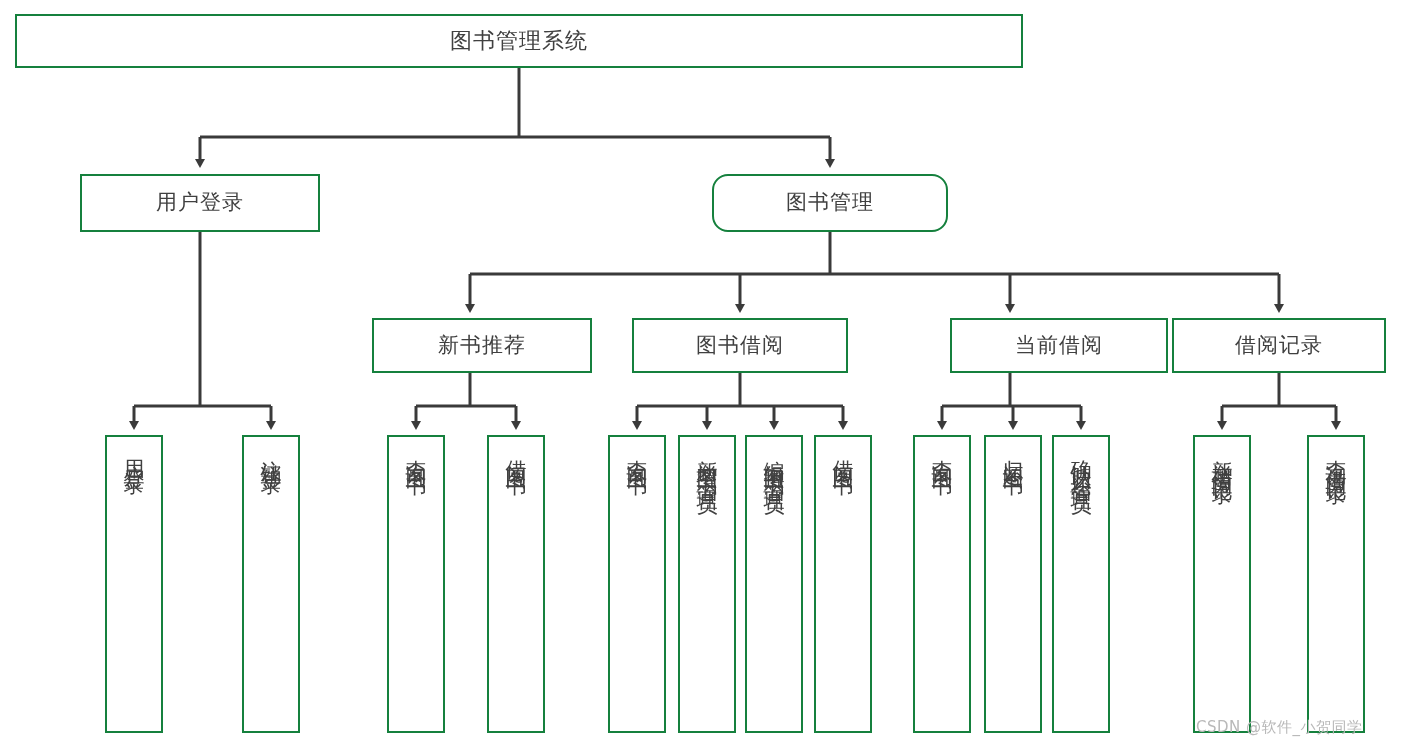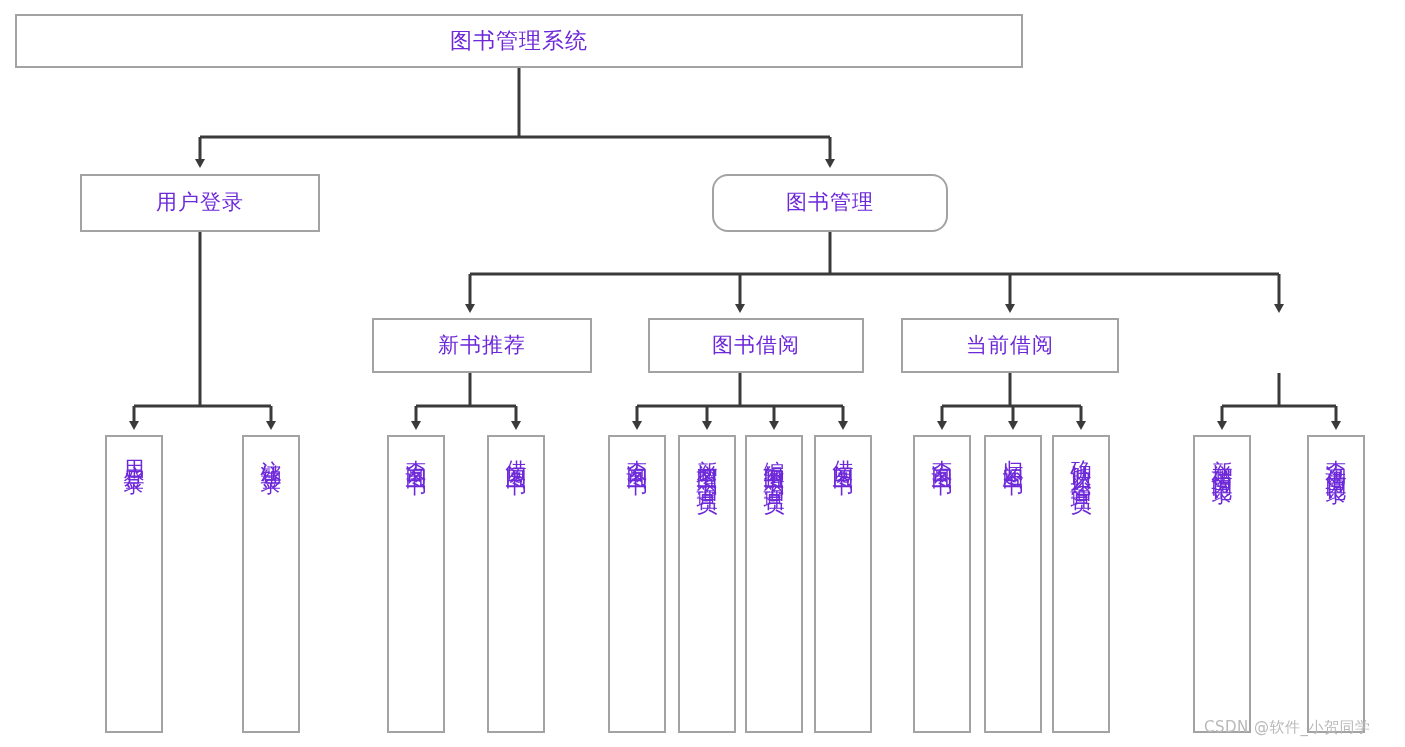--- a/index.html
+++ b/index.html
@@ -21,25 +21,25 @@
     position: absolute;
     left: 0;
     top: 0;
     width: 1405px;
     height: 747px;
   }
   .node {
     position: absolute;
     box-sizing: border-box;
     background: #ffffff;
-    border: 2px solid #a3a3a3;
+    border: 2px solid #15803d;
     display: flex;
     align-items: center;
     justify-content: center;
-    color: #6d28d9;
+    color: #404040;
   }
   .node-h .label {
     font-size: 21px;
     line-height: 1.2;
     letter-spacing: 1px;
     white-space: nowrap;
   }
   .node-v {
     align-items: flex-start;
     justify-content: center;
@@ -55,21 +55,20 @@
   }
   #title-node .label {
     font-size: 22px;
   }
   .watermark {
     position: absolute;
     font-size: 15px;
     color: #b9b9b9;
     white-space: nowrap;
     letter-spacing: 0.5px;
-    padding-left: 8px;
   }
 </style>
 </head>
 <body>
 
 <div id="canvas">
 
   <svg id="edges" viewBox="0 0 1405 747" xmlns="http://www.w3.org/2000/svg">
     <defs>
       <marker id="arrow" markerWidth="9" markerHeight="10" refX="1" refY="5" orient="auto" markerUnits="userSpaceOnUse">
@@ -133,28 +132,31 @@
   </div>
 
   <div class="node node-h" style="left:712px; top:174px; width:236px; height:58px;border-radius:16px;">
     <span class="label">图书管理</span>
   </div>
 
   <div class="node node-h" style="left:372px; top:318px; width:220px; height:55px;">
     <span class="label">新书推荐</span>
   </div>
 
-  <div class="node node-h" style="left:648px; top:318px; width:216px; height:55px;justify-content:center;">
+  <div class="node node-h" style="left:632px; top:318px; width:216px; height:55px;justify-content:center;">
     <span class="label">图书借阅</span>
   </div>
 
-  <div class="node node-h" style="left:901px; top:318px; width:218px; height:55px;">
+  <div class="node node-h" style="left:950px; top:318px; width:218px; height:55px;">
     <span class="label">当前借阅</span>
   </div>
 
+  <div class="node node-h" style="left:1172px; top:318px; width:214px; height:55px;">
+    <span class="label">借阅记录</span>
+  </div>
 
   <div class="node node-v" style="left:105px; top:435px; width:58px; height:298px;">
     <span class="label">用户登录</span>
   </div>
 
   <div class="node node-v" style="left:242px; top:435px; width:58px; height:298px;">
     <span class="label">注销登录</span>
   </div>
 
   <div class="node node-v" style="left:387px; top:435px; width:58px; height:298px;">

